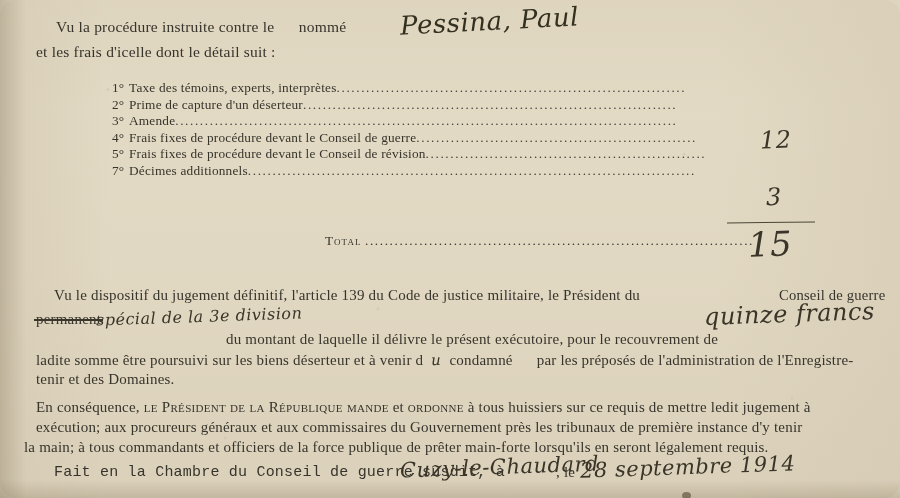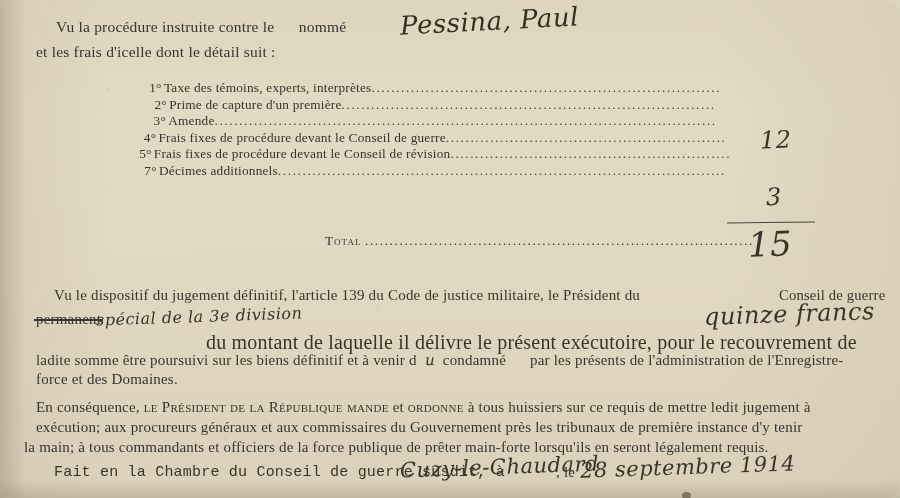--- a/index.html
+++ b/index.html
@@ -67,23 +67,22 @@
   .name-hand {
     position: absolute;
     left: 400px; top: 6px;
     font-size: 26px;
     transform: rotate(-3deg);
   }
 
   
   .list {
     position: absolute;
-    left: 104px; top: 80px;
+    left: 112px; top: 80px;
     width: 660px;
-    text-align: center;
   }
   .row {
     position: relative;
     height: 16.6px;
     font-size: 13.3px;
     white-space: nowrap;
     overflow: hidden;
   }
   .row .num {
     display: inline-block;
@@ -166,22 +165,22 @@
     left: 318px; top: 311px;
     font-size: 15px;
   }
   .sum-hand {
     position: absolute;
     left: 704px; top: 300px;
     font-size: 24px;
   }
   .p3 {
     position: absolute;
-    left: 206px; top: 331px;
-    font-size: 20px;
+    left: 226px; top: 331px;
+    font-size: 15px;
   }
   .p4 {
     position: absolute;
     left: 36px; top: 351px;
     font-size: 15px;
   }
   .p4 .gap { display:inline-block; width: 8px; }
   .p5 {
     position: absolute;
     left: 36px; top: 371px;
@@ -257,21 +256,21 @@
     <span>nommé</span>
   </div>
   <div class="l-intro2 printed">et les frais d'icelle dont le détail suit :</div>
   <div class="name-hand hand hand-dark">Pessina, Paul</div>
 
   <div class="list">
     <div class="row printed" style="top:0">
       <span class="num">1°</span><span class="txt">Taxe des témoins, experts, interprètes</span><span class="dots">.......................................................................</span>
     </div>
     <div class="row printed">
-      <span class="num">2°</span><span class="txt">Prime de capture d'un première</span><span class="dots">............................................................................</span>
+      <span class="num">2°</span><span class="txt">Prime de capture d'un déserteur</span><span class="dots">............................................................................</span>
     </div>
     <div class="row printed">
       <span class="num">3°</span><span class="txt">Amende</span><span class="dots">......................................................................................................</span>
     </div>
     <div class="row printed">
       <span class="num">4°</span><span class="txt">Frais fixes de procédure devant le Conseil de guerre</span><span class="dots">.........................................................</span>
     </div>
     <div class="row printed">
       <span class="num">5°</span><span class="txt">Frais fixes de procédure devant le Conseil de révision</span><span class="dots">.........................................................</span>
     </div>
@@ -295,23 +294,23 @@
 
   <div class="p2-strike printed">
     <span class="struck">permanent</span>
   </div>
   <div class="p2-hand-ins hand">spécial de la 3e division</div>
   <div class="sum-hand hand">quinze francs</div>
 
   <div class="p3 printed">du montant de laquelle il délivre le présent exécutoire, pour le recouvrement de</div>
 
   <div class="p4 printed">
-    <span>ladite somme être poursuivi sur les biens définitif et à venir d</span><span class="gap"></span><span class="hand" style="font-size:15px; display:inline-block;">u</span><span class="gap"></span><span>condamné</span><span class="gap"></span><span class="gap"></span><span class="gap"></span><span>par les présents de l'administration de l'Enregistre-</span>
-  </div>
-  <div class="p5 printed">force et des Domaines.</div>
+    <span>ladite somme être poursuivi sur les biens déserteur et à venir d</span><span class="gap"></span><span class="hand" style="font-size:15px; display:inline-block;">u</span><span class="gap"></span><span>condamné</span><span class="gap"></span><span class="gap"></span><span class="gap"></span><span>par les préposés de l'administration de l'Enregistre-</span>
+  </div>
+  <div class="p5 printed">tenir et des Domaines.</div>
 
   <div class="p6 printed">
     <span>En conséquence, </span><span class="sc">le Président de la République mande</span><span> et </span><span class="sc">ordonne</span><span> à tous huissiers sur ce requis de mettre ledit jugement à</span>
   </div>
   <div class="p7 printed">exécution; aux procureurs généraux et aux commissaires du Gouvernement près les tribunaux de première instance d'y tenir</div>
   <div class="p8 printed">la main; à tous commandants et officiers de la force publique de prêter main-forte lorsqu'ils en seront légalement requis.</div>
 
   <div class="p9 printed">Fait en la Chambre du Conseil de guerre susdit, à</div>
   <div class="place-hand hand">Cuzy-le-Chaudard</div>
   <div class="le-word printed">, le</div>

